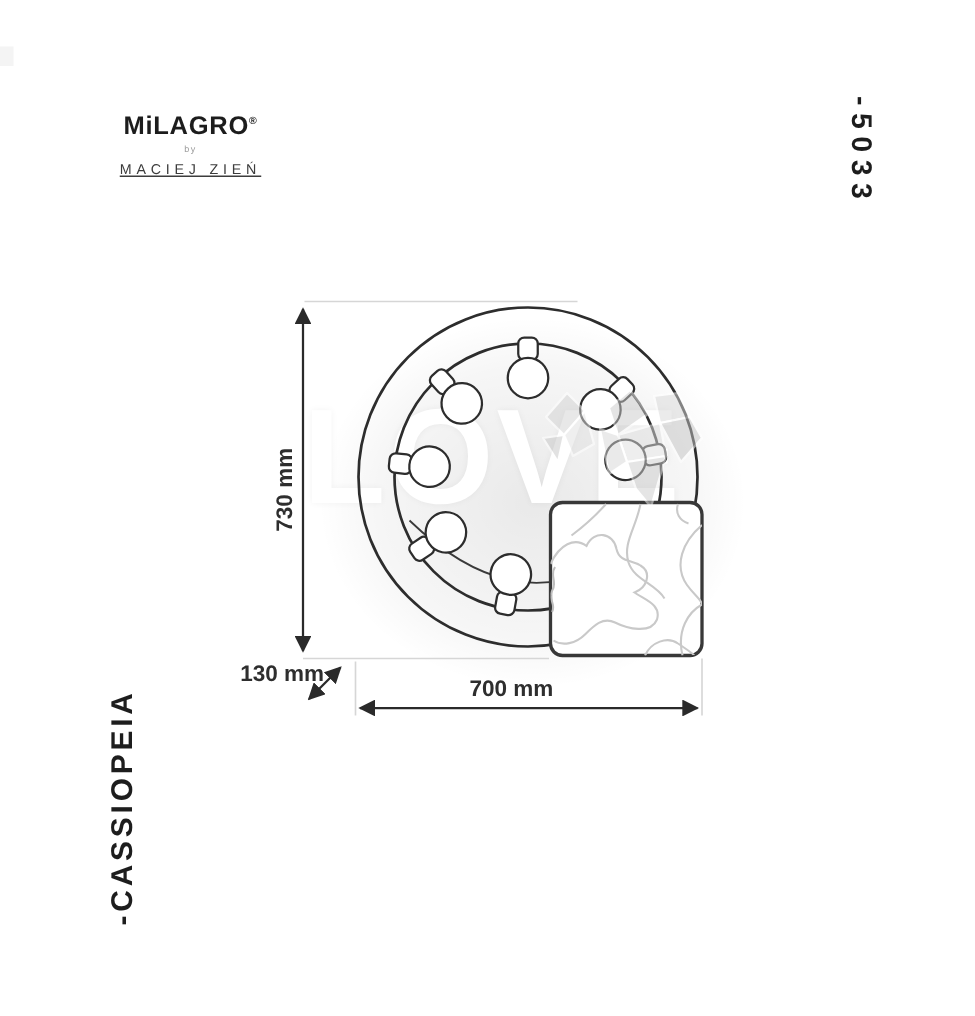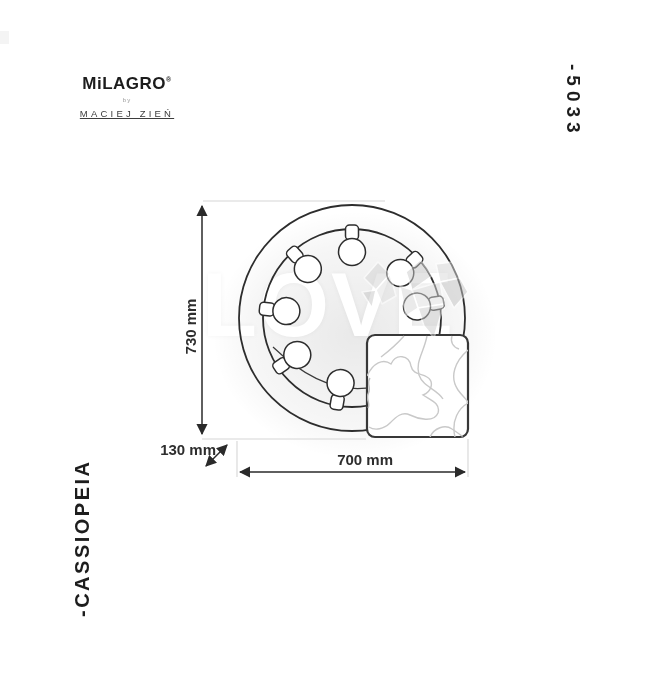--- a/index.html
+++ b/index.html
@@ -45,21 +45,21 @@
     white-space:nowrap;
   }
   .wm-heart{position:absolute;left:356px;top:252px;z-index:4;opacity:.5;}
 
   
   .diagram{position:absolute;left:0;top:0;z-index:3;}
 
   
   .dim{position:absolute;z-index:6;font-size:15px;font-weight:700;color:#2e2e2e;white-space:nowrap;}
   .dim-h{left:150px;top:318px;width:80px;text-align:center;transform:rotate(-90deg);}
-  .dim-w{left:313px;top:451px;width:80px;text-align:right;}
+  .dim-w{left:313px;top:451px;width:80px;text-align:left;}
   .dim-d{left:158px;top:441px;width:58px;text-align:right;}
 
   .edge-artifact{position:absolute;left:0;top:31px;width:9px;height:13px;background:#f4f4f4;z-index:0;}
 </style>
 </head>
 <body>
 
 <div class="canvas">
 
   <div class="edge-artifact"></div>

